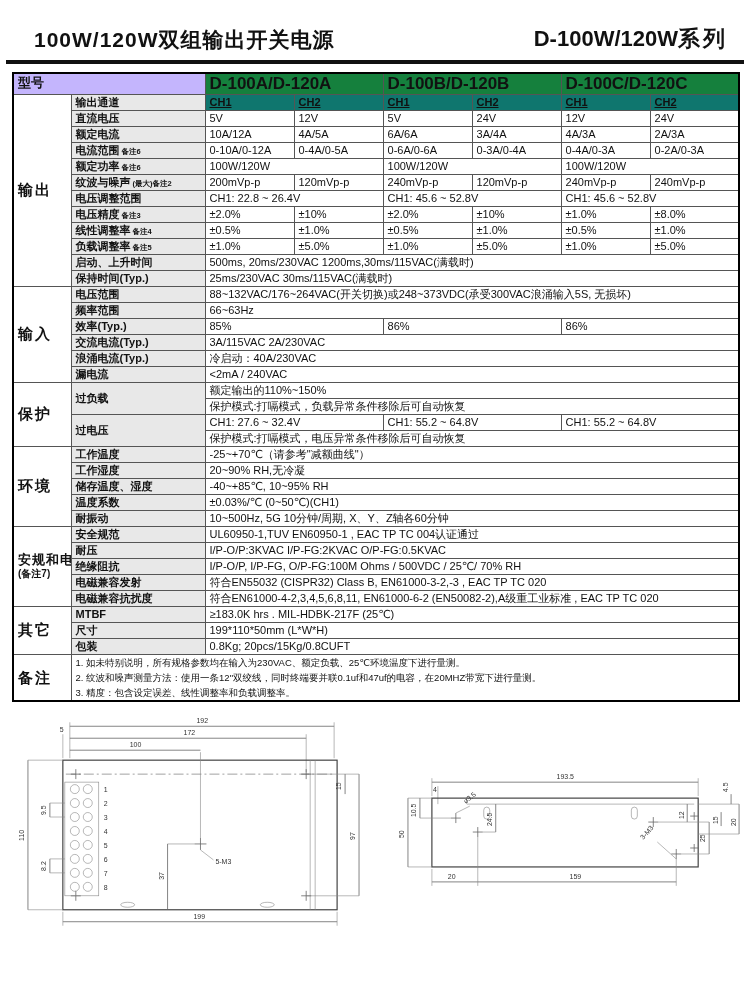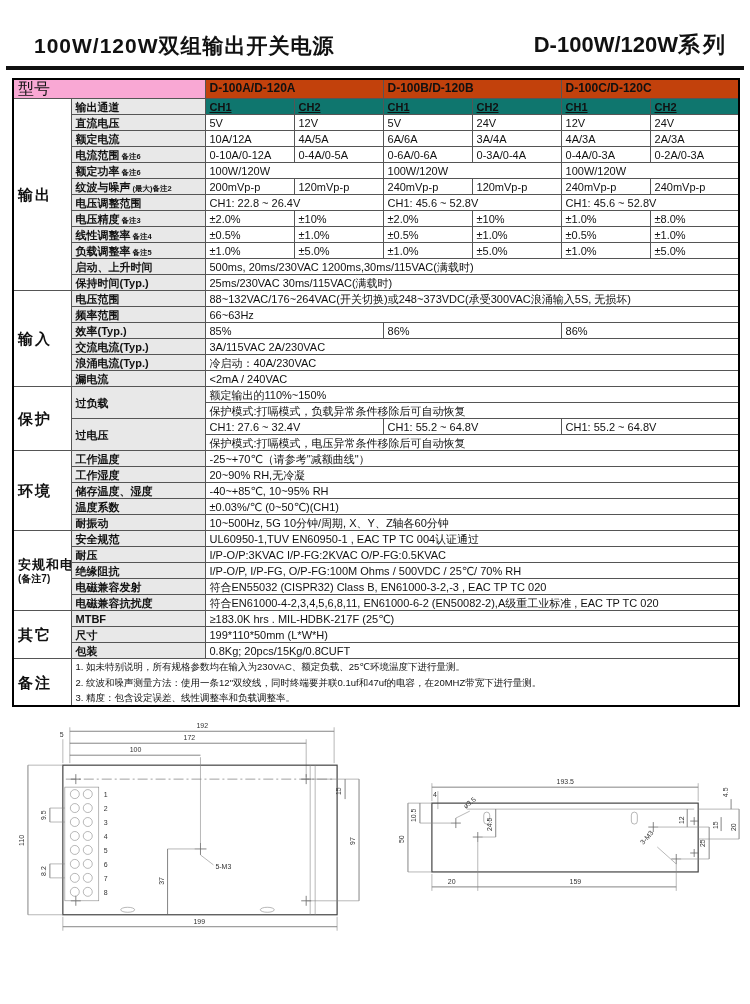--- a/index.html
+++ b/index.html
@@ -1,40 +1,40 @@
 <!DOCTYPE html>
 <html><head>
 <meta charset="utf-8">
 <style>
   html,body{margin:0;padding:0;background:#fff;}
   body{width:750px;height:1004px;font-family:"Liberation Sans","DejaVu Sans",sans-serif;color:#111;}
   .page{position:relative;width:750px;height:1004px;background:#fff;overflow:hidden;}
 
   
   .hdr{display:flex;justify-content:space-between;align-items:flex-end;
-       padding:30px 16px 6px 28px;border-bottom:4px solid #111;margin:0 6px;}
+       padding:24px 16px 6px 28px;border-bottom:4px solid #111;margin:0 6px;}
   .hdr .t-left{font-size:21px;font-weight:bold;letter-spacing:1px;}
   .hdr .t-right{font-size:22px;font-weight:bold;text-align:center;}
   .hdr .t-right .suffix{letter-spacing:3px;}
 
   
   table.spec{border-collapse:collapse;margin:8px 12px 0 12px;width:726px;table-layout:fixed;
              font-size:11px;line-height:1.15;}
   table.spec td{border:1px solid #555;padding:0 4px;height:15px;overflow:hidden;white-space:nowrap;}
   table.spec{border:2px solid #000;}
   td.sec{background:#fff;text-align:left;font-weight:bold;font-size:15px;white-space:normal;
          letter-spacing:2px;padding:0 2px;}
   td.sec .secnote{display:block;font-size:10px;font-weight:bold;letter-spacing:0;}
   td.sec.small{font-size:13px;letter-spacing:1px;}
   td.lbl{background:#e8e8e8;font-weight:bold;}
   td.lbl .note{font-size:7.5px;margin-left:2px;font-weight:bold;}
   td.val{background:#fff;}
   td.sh{background:#0f766e;font-weight:bold;text-decoration:underline;}
-  td.mlbl{font-weight:normal;font-size:16px;background:#f9a8d4;}
-  td.model{font-weight:bold;font-size:12px;background:#c2410c;}
+  td.mlbl{font-weight:bold;font-size:13px;background:#c4b5fd;}
+  td.model{font-weight:bold;font-size:17px;background:#15803d;}
   td.notes-cell{white-space:normal;font-size:9.5px;padding:4px 6px;height:58px;vertical-align:top;line-height:1.6;}
 
   
   .drawings{display:flex;align-items:flex-start;margin:10px 4px 0 8px;}
   .drawings svg{display:block;}
   .dim{stroke:#666;stroke-width:0.8;fill:none;}
   .thin{stroke:#888;stroke-width:0.6;fill:none;}
   .case{stroke:#444;stroke-width:1.2;fill:none;}
   .dimtxt{font-size:7px;fill:#333;}
   .ctr{stroke:#777;stroke-width:0.7;stroke-dasharray:10 3 2 3;fill:none;}

